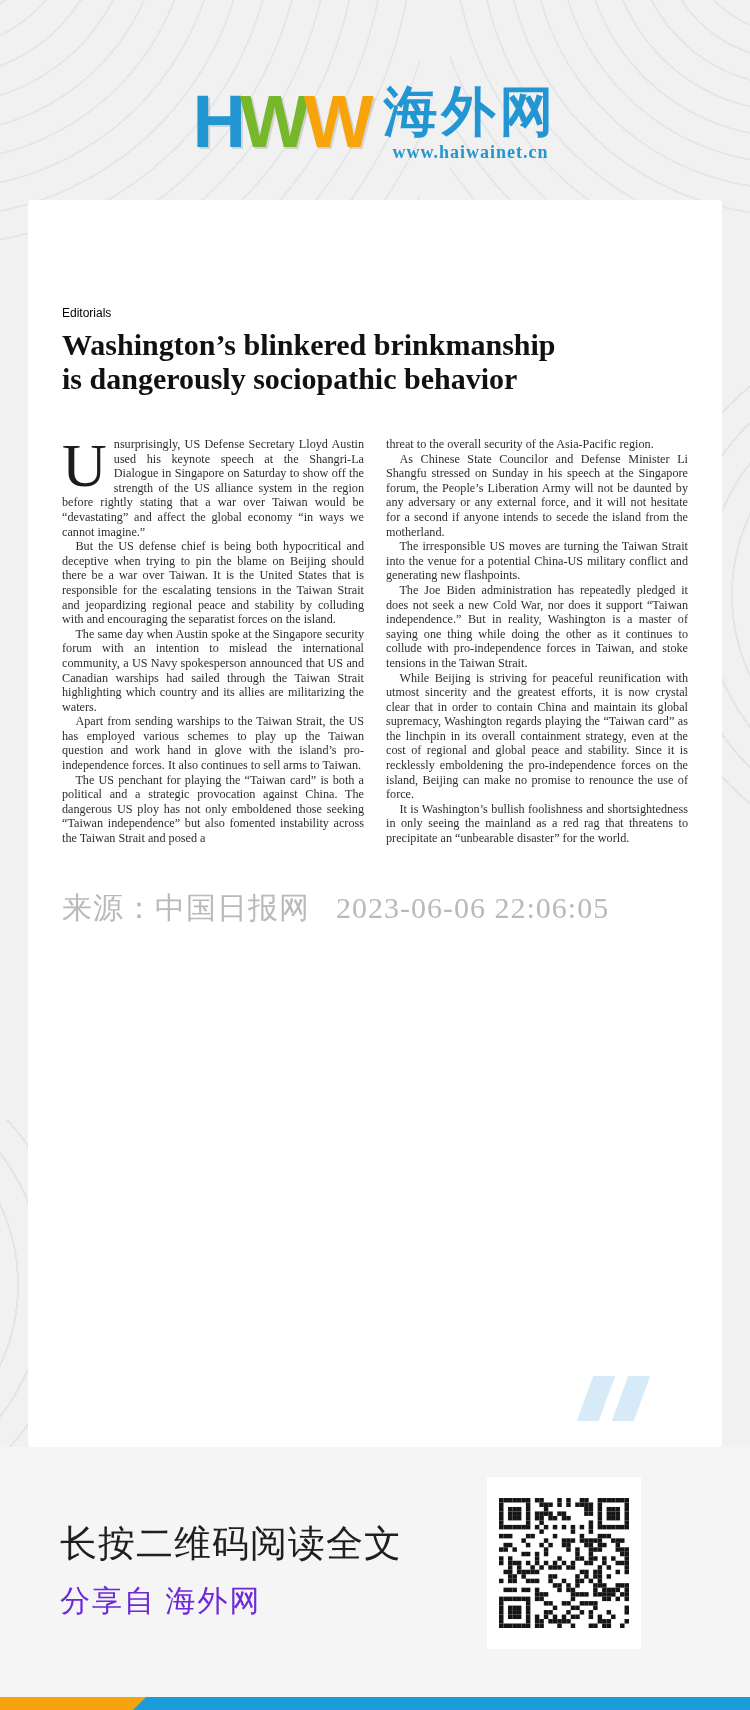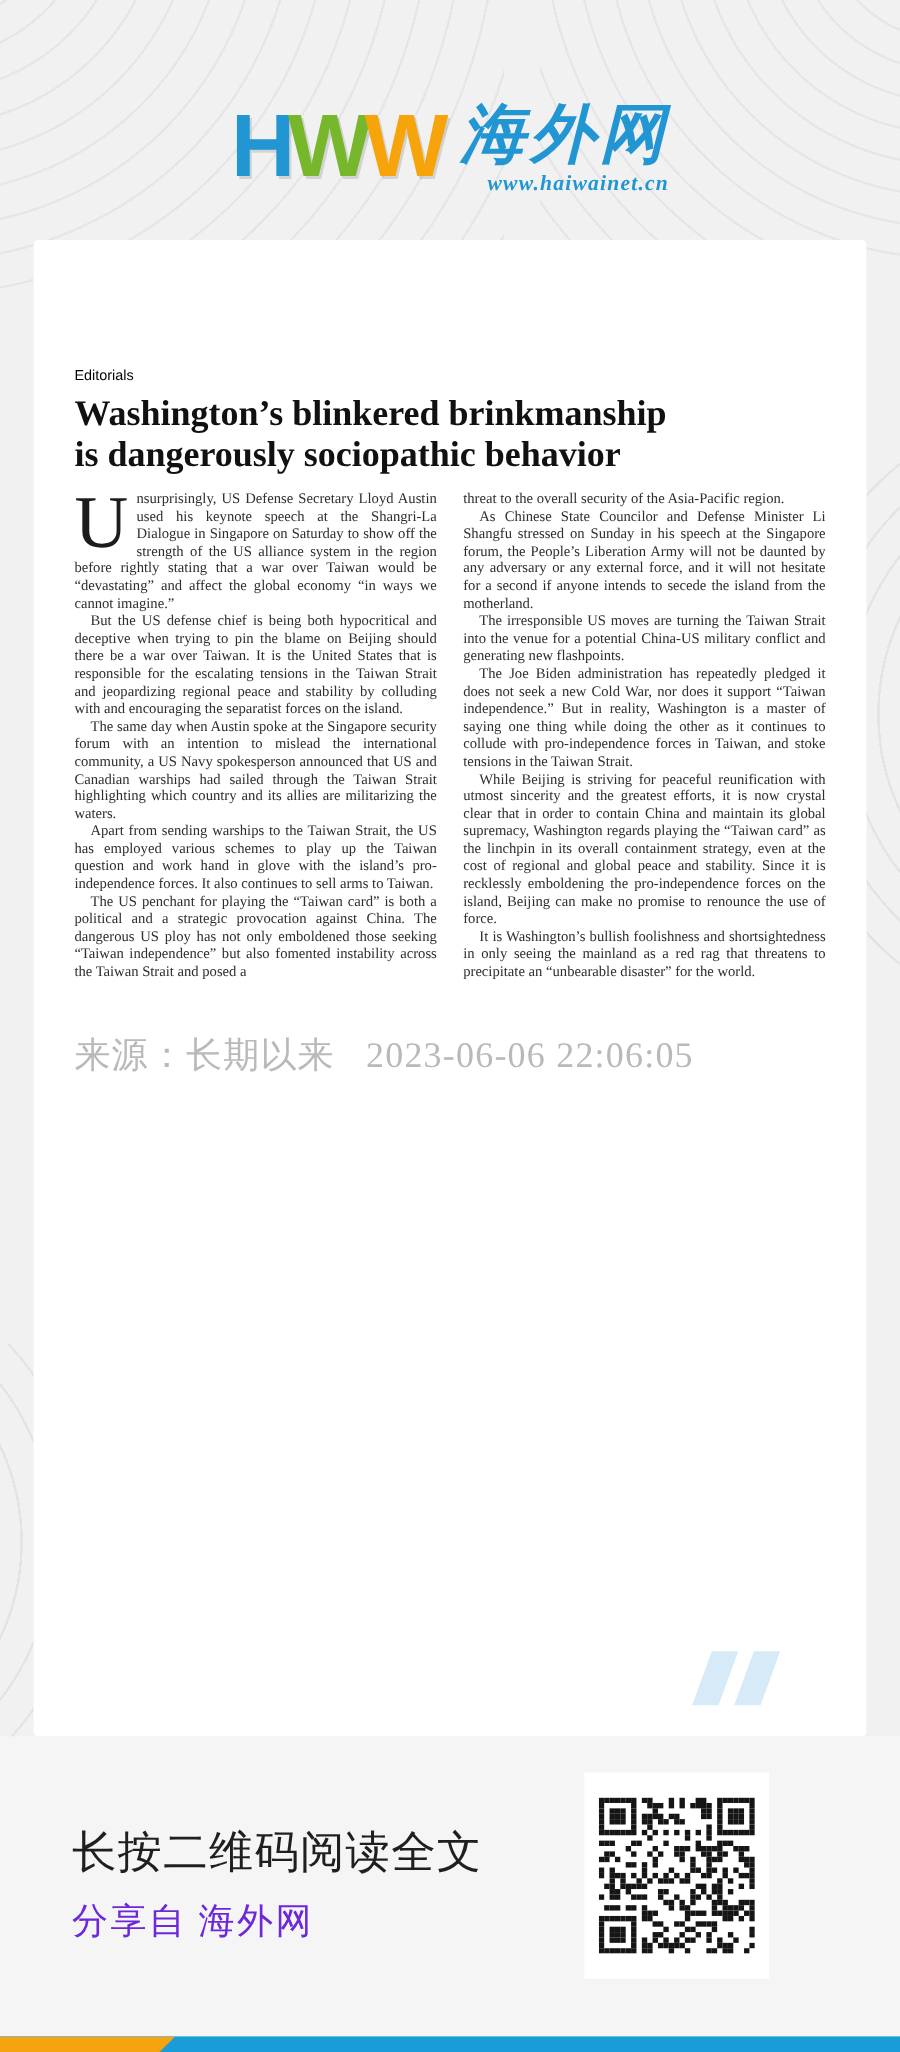--- a/index.html
+++ b/index.html
@@ -18,38 +18,38 @@
     background:repeating-radial-gradient(circle at -170px 165px,rgba(130,135,145,0) 0 25px,rgba(130,135,145,0.12) 25px 27px);}
 
   
   .logo{position:absolute;top:84px;left:0;width:750px;display:flex;justify-content:center;align-items:flex-start;z-index:1;}
   .logo-letters{display:flex;font-weight:800;font-size:74px;line-height:76px;letter-spacing:-6px;
     font-family:"Liberation Sans","DejaVu Sans",sans-serif;}
   .logo-letters span{text-shadow:2px 2px 0 rgba(0,0,0,0.12);}
   .l0{color:#2196d3;}
   .l1{color:#77b72b;}
   .l2{color:#f7a40a;}
-  .logo-right{margin-left:16px;display:flex;flex-direction:column;align-items:flex-end;font-style:italic;}
+  .logo-right{margin-left:16px;display:flex;flex-direction:column;align-items:center;}
   .site-name{color:#2196d3;font-weight:700;font-size:54px;line-height:56px;letter-spacing:4px;
     font-family:"Liberation Serif","DejaVu Serif",serif;}
   .site-url{color:#2196d3;font-weight:700;font-size:18px;line-height:20px;letter-spacing:1px;margin-top:2px;
     font-family:"Liberation Serif","DejaVu Serif",serif;}
 
   
   .card{position:absolute;left:28px;top:200px;width:694px;height:1247px;background:#ffffff;z-index:1;
     border-radius:4px;box-sizing:border-box;padding:66px 34px 0 34px;}
   .title{margin:0;font-family:"Liberation Serif","DejaVu Serif",serif;font-weight:700;
     font-size:46px;line-height:63px;letter-spacing:2px;color:#161616;}
   .summary{margin:24px 0 0 0;font-family:"Liberation Serif","DejaVu Serif",serif;
     font-size:31px;line-height:55px;letter-spacing:1px;color:#4a4a4a;}
 
   
   .clipping{margin-top:40px;color:#262626;}
   .eyebrow{font-family:"Liberation Sans","DejaVu Sans",sans-serif;font-weight:400;font-size:12px;color:#000000;}
-  .headline{margin:8px 0 12px 0;font-family:"Liberation Serif","DejaVu Serif",serif;font-weight:700;
+  .headline{margin:8px 0 41px 0;font-family:"Liberation Serif","DejaVu Serif",serif;font-weight:700;
     font-size:30px;line-height:34px;color:#111111;max-width:500px;}
   .cols{display:flex;gap:22px;}
   .col{flex:1;font-family:"Liberation Serif","DejaVu Serif",serif;font-size:12.2px;line-height:14.6px;
     text-align:justify;color:#2e2e2e;}
   .para{margin:0;}
   .para.indent{text-indent:1.1em;}
   .dropcap{float:left;font-size:62px;line-height:48px;padding:4px 7px 0 0;font-weight:400;color:#1c1c1c;}
 
   
   .source{margin-top:42px;font-family:"Liberation Serif","DejaVu Serif",serif;
@@ -116,21 +116,21 @@
           <p class="para indent">As Chinese State Councilor and Defense Minister Li Shangfu stressed on Sunday in his speech at the Singapore forum, the People’s Liberation Army will not be daunted by any adversary or any external force, and it will not hesitate for a second if anyone intends to secede the island from the motherland.</p>
           <p class="para indent">The irresponsible US moves are turning the Taiwan Strait into the venue for a potential China-US military conflict and generating new flashpoints.</p>
           <p class="para indent">The Joe Biden administration has repeatedly pledged it does not seek a new Cold War, nor does it support “Taiwan independence.” But in reality, Washington is a master of saying one thing while doing the other as it continues to collude with pro-independence forces in Taiwan, and stoke tensions in the Taiwan Strait.</p>
           <p class="para indent">While Beijing is striving for peaceful reunification with utmost sincerity and the greatest efforts, it is now crystal clear that in order to contain China and maintain its global supremacy, Washington regards playing the “Taiwan card” as the linchpin in its overall containment strategy, even at the cost of regional and global peace and stability. Since it is recklessly emboldening the pro-independence forces on the island, Beijing can make no promise to renounce the use of force.</p>
           <p class="para indent">It is Washington’s bullish foolishness and shortsightedness in only seeing the mainland as a red rag that threatens to precipitate an “unbearable disaster” for the world.</p>
         </div>
       </div>
     </section>
 
     <div class="source">
-      <span>来源：长期以来</span><span class="ts">2023-06-06 22:06:05</span>
+      <span>来源：中国日报网</span><span class="ts">2023-06-06 22:06:05</span>
     </div>
 
     <div class="slashes">
         <i></i>
         <i></i>
       </div>
   </main>
 
   <footer class="footer">
     <div class="cta">长按二维码阅读全文</div>

